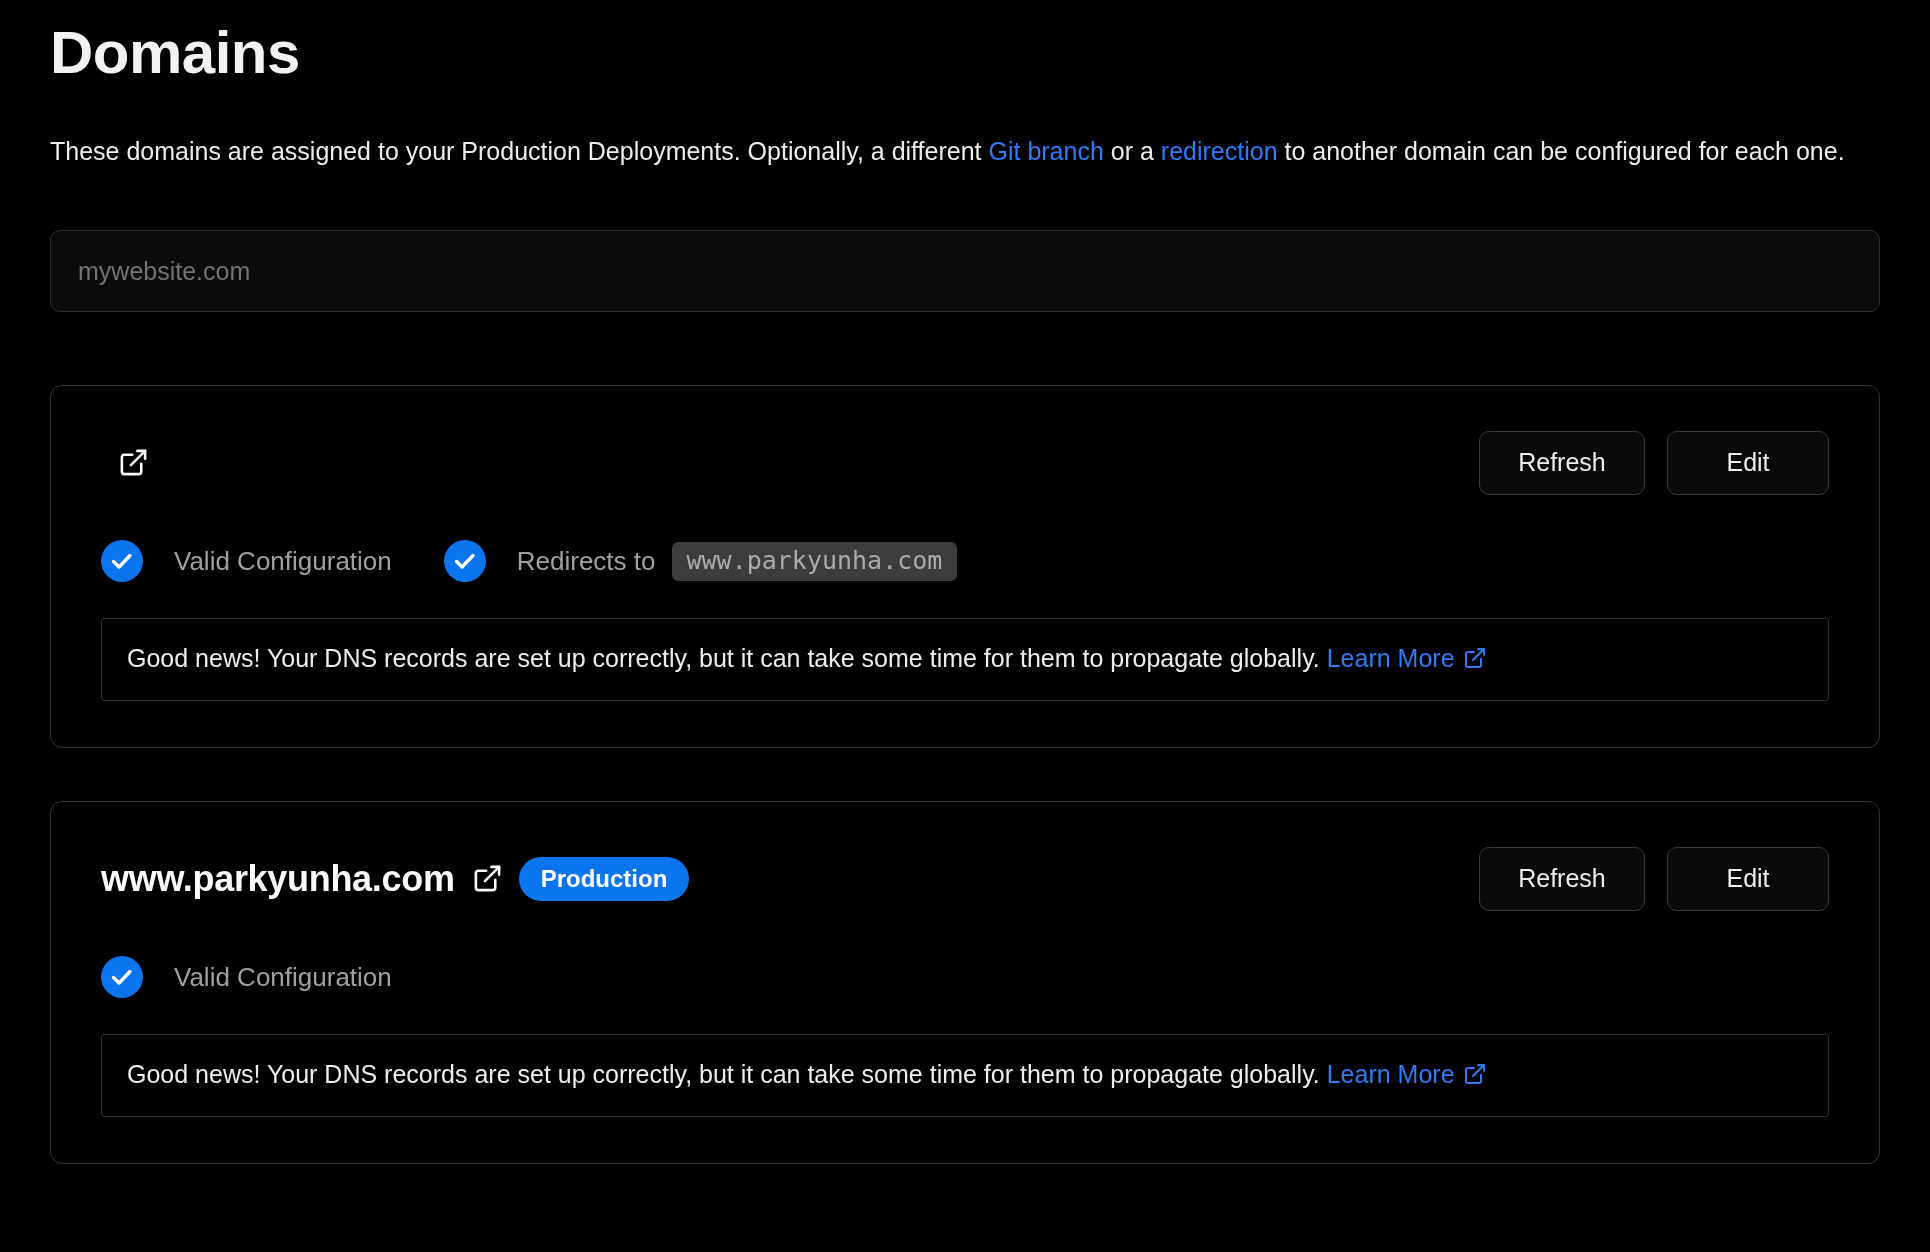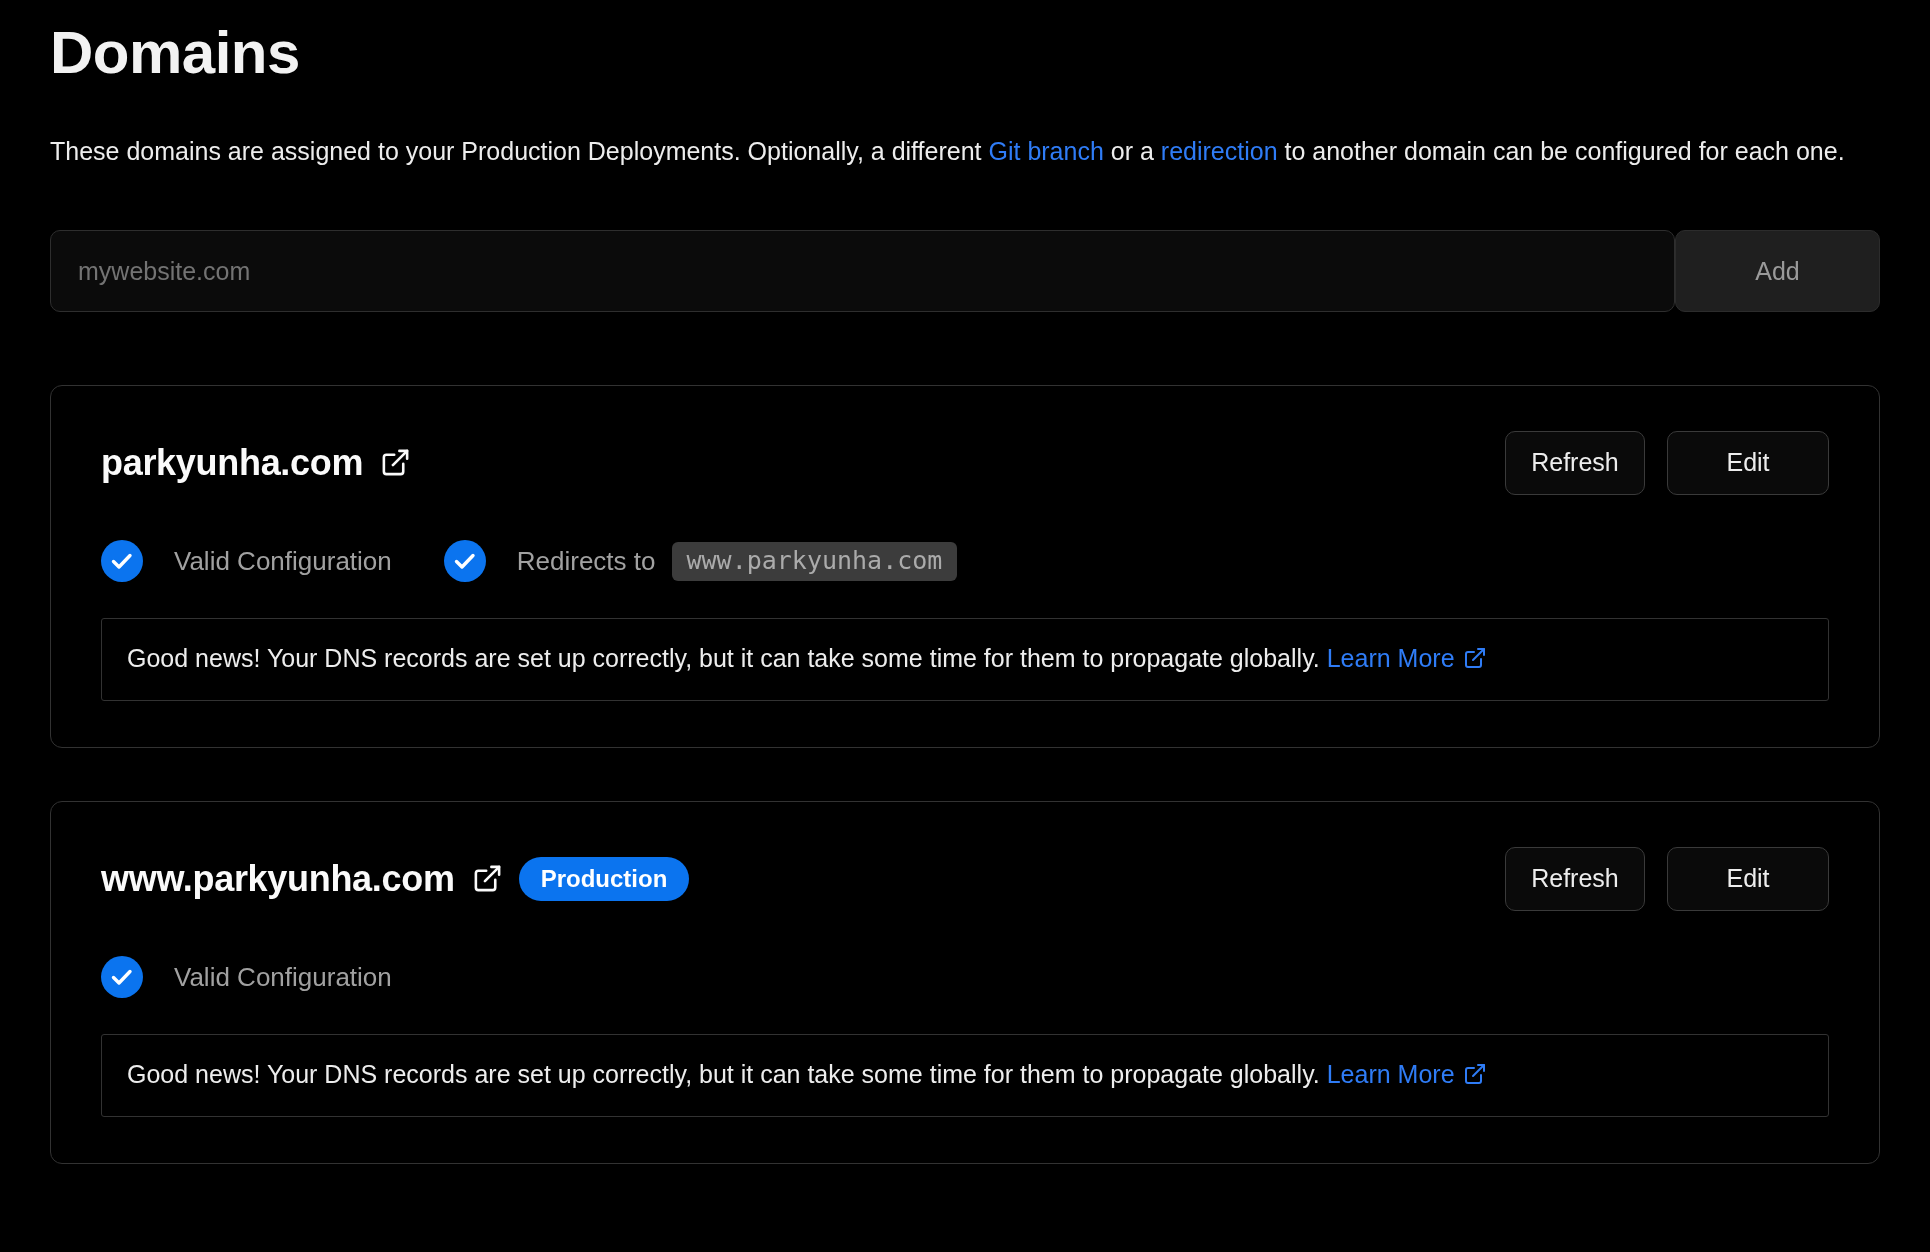--- a/index.html
+++ b/index.html
@@ -88,21 +88,21 @@
   .card-btn {
     height: 64px;
     background: #0a0a0a;
     border: 1px solid #3a3a3a;
     border-radius: 10px;
     color: #ededed;
     font-size: 25px;
     font-family: "Liberation Sans", "DejaVu Sans", sans-serif;
     cursor: pointer;
   }
-  .btn-refresh { width: 140px; }
+  .btn-refresh { width: 166px; }
   .btn-edit { width: 162px; }
 
   .status-row { margin-top: 45px; display: flex; align-items: center; gap: 52px; }
   .status-item { display: flex; align-items: center; }
   .check-circle { width: 42px; height: 42px; flex: none; }
   .status-label { margin-left: 31px; font-size: 26px; color: #a1a1a1; }
   .code-chip {
     margin-left: 16px;
     background: #3c3c3c;
     color: #ababab;
@@ -147,27 +147,25 @@
 </svg>
 
 <div class="container">
 
   <h1 class="page-title">Domains</h1>
 
   <p class="page-description"><span>These domains are assigned to your Production Deployments. Optionally, a different </span><a class="inline-link">Git branch</a><span> or a </span><a class="inline-link">redirection</a><span> to another domain can be configured for each one.</span></p>
 
   <div class="add-row">
     <input class="domain-input" type="text" placeholder="mywebsite.com" style="">
-    <button class="add-button">Add</button>
   </div>
 
   <div class="domain-card first">
     <div class="card-header">
       <div class="card-title-group">
-        <h2 class="domain-name">parkyunha.com</h2>
         <a class="title-ext-icon">
           <svg width="31" height="31" viewBox="0 0 24 24">
               <use href="#ext-link"></use>
             </svg>
         </a>
       </div>
       <div class="card-actions">
         <button class="card-btn btn-refresh">Refresh</button>
         <button class="card-btn btn-edit">Edit</button>
       </div>

